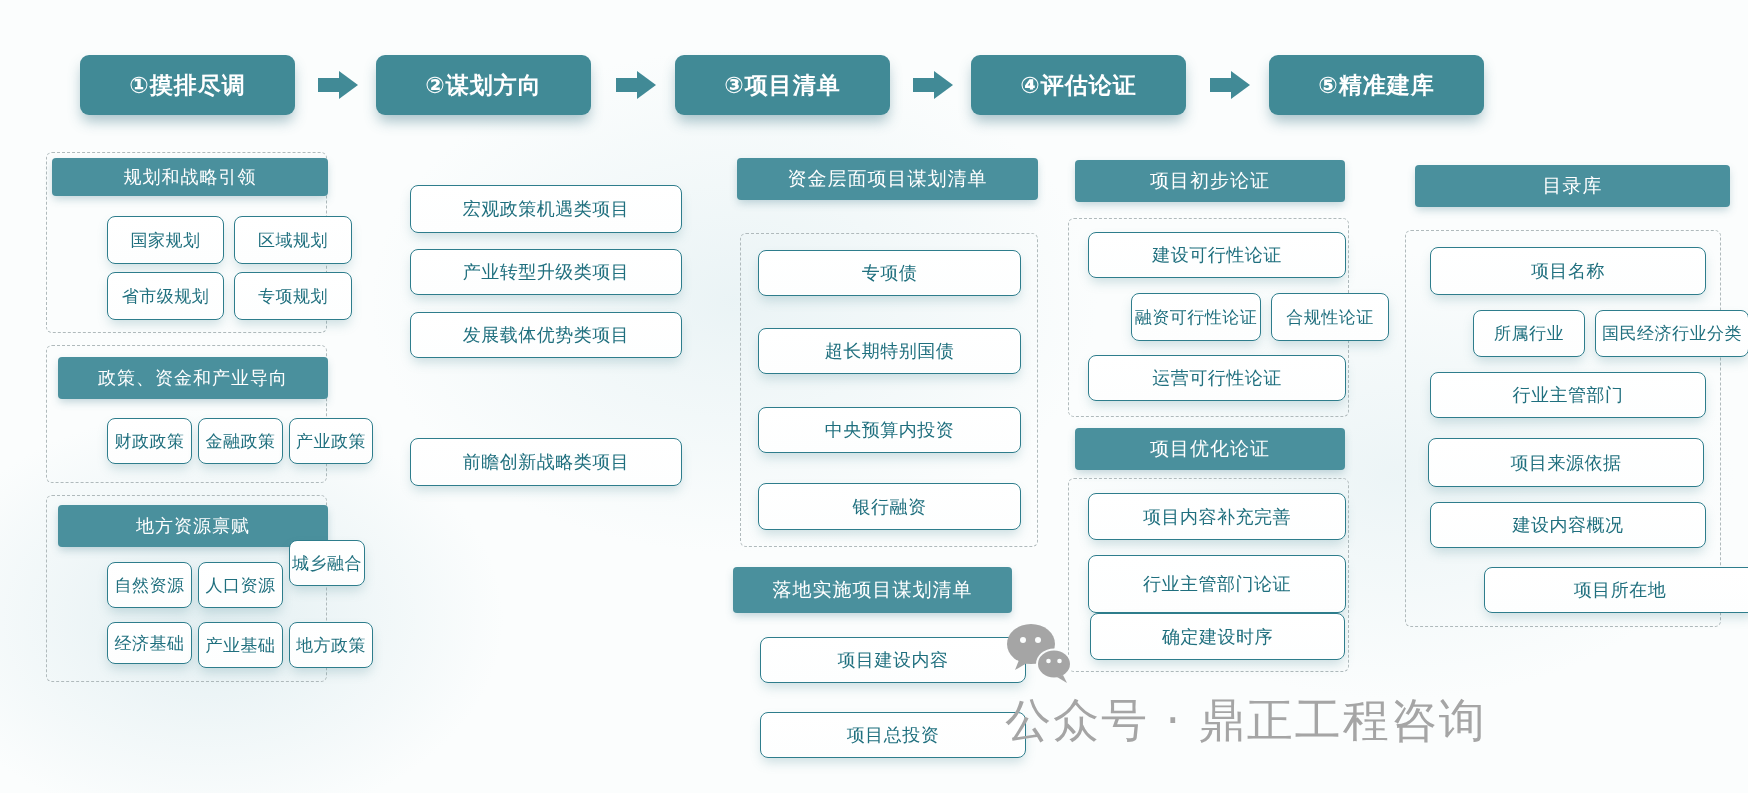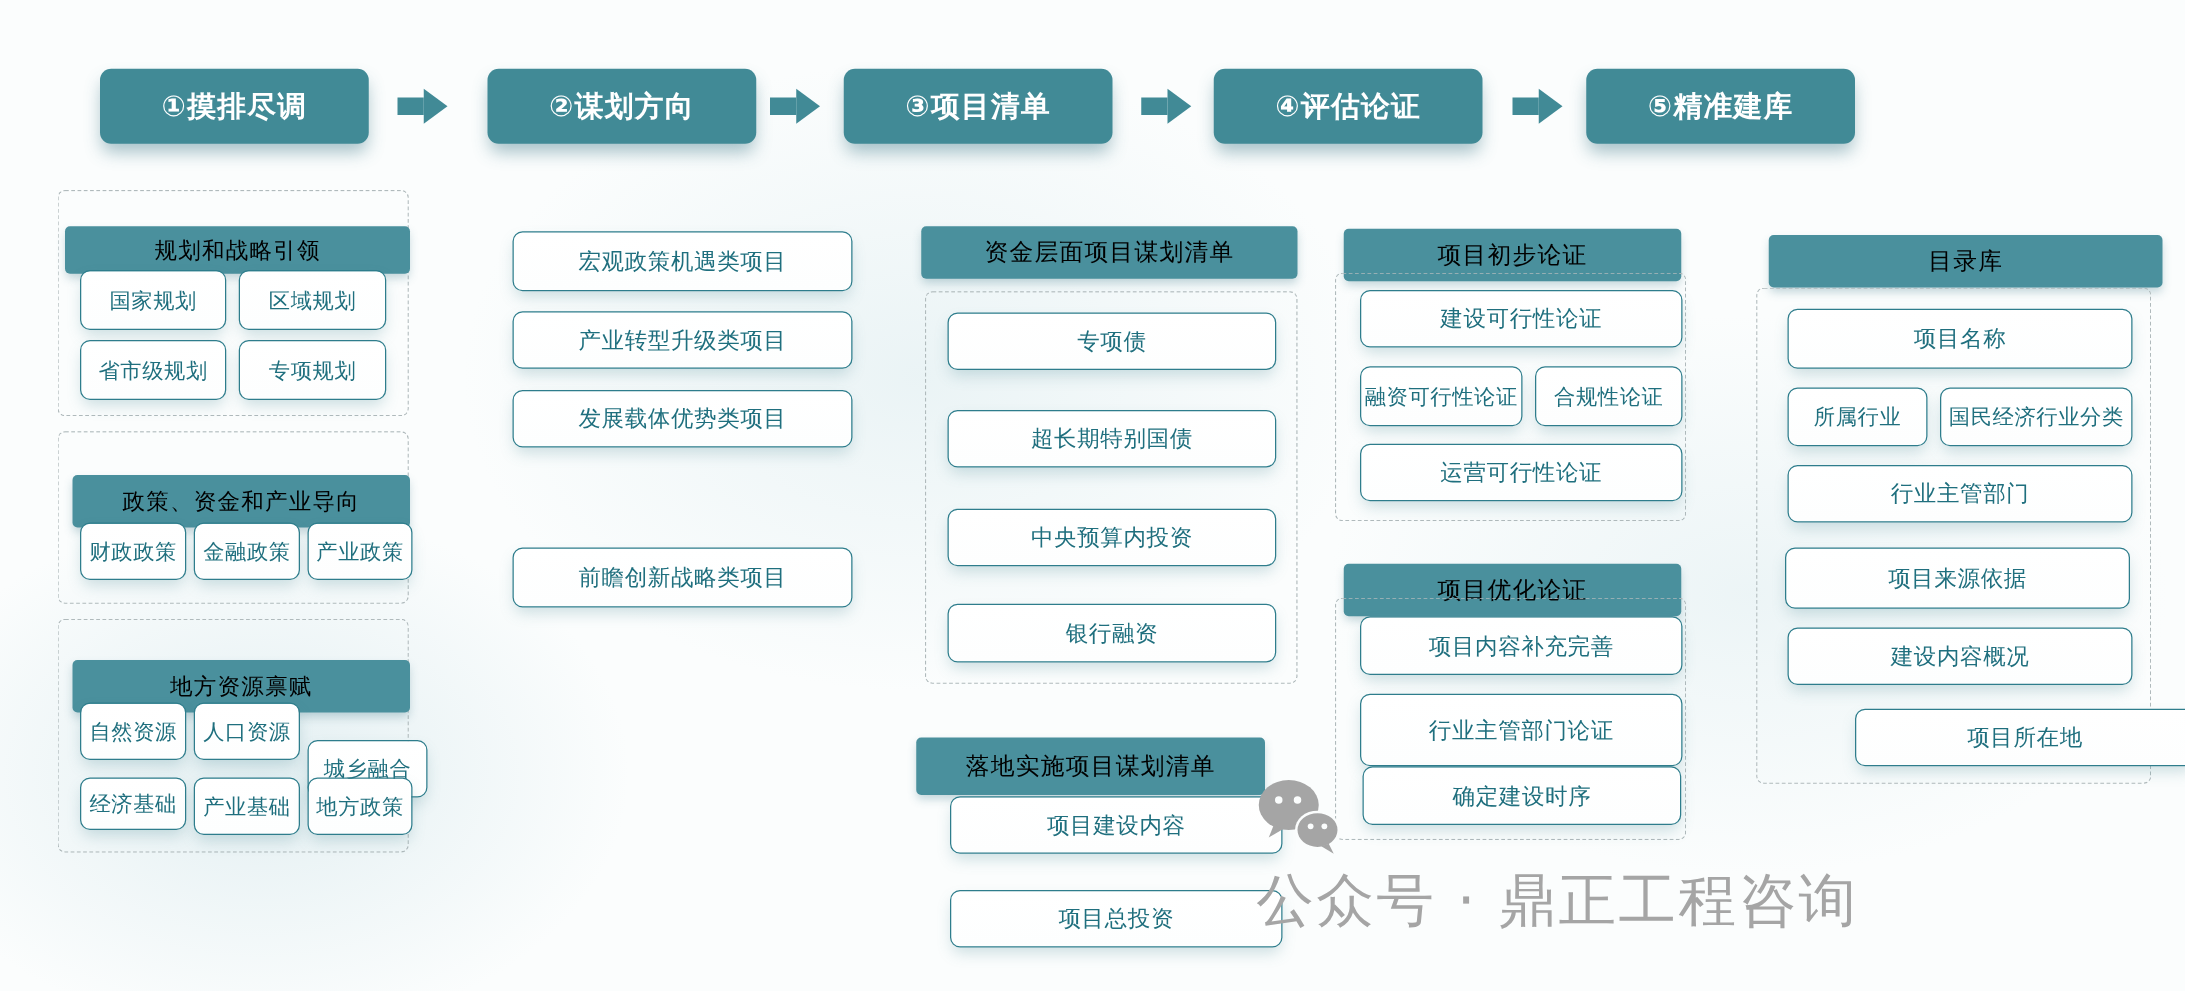--- a/index.html
+++ b/index.html
@@ -32,57 +32,56 @@
     display:flex;align-items:center;justify-content:center;
     font-size:23px;font-weight:bold;letter-spacing:1px;
     box-shadow:0 8px 14px -2px rgba(60,120,135,.45);
   }
   .arrow{position:absolute;width:40px;height:28px;}
   .arrow .stem{position:absolute;left:0;top:7px;width:21px;height:14px;background:var(--teal);}
   .arrow .head{position:absolute;left:21px;top:0;width:0;height:0;
     border-top:14px solid transparent;border-bottom:14px solid transparent;border-left:19px solid var(--teal);}
   .bar{
     position:absolute;height:42px;
-    background:var(--bar);color:#000000;
+    background:var(--bar);color:#ffffff;
     border-radius:4px;
     display:flex;align-items:center;justify-content:center;
     font-size:19px;letter-spacing:1px;
     box-shadow:0 4px 8px -1px rgba(60,120,135,.30);
-    margin-top:23px;
   }
   .box{
     position:absolute;
     background:linear-gradient(180deg,#ffffff,#fdfefe);
     border:1.6px solid var(--border);
     border-radius:8px;color:var(--txt);
     display:flex;align-items:center;justify-content:center;
     font-size:18px;letter-spacing:.5px;
     box-shadow:0 6px 12px -2px rgba(80,140,150,.28);
   }
-  .box.sm{font-size:17px;}
+  .box.sm{font-size:17px;margin-left:43px;}
   .dash{
     position:absolute;
     border:1.6px dashed var(--dash);
     border-radius:6px;
   }
   .watermark{
     position:absolute;display:flex;align-items:flex-start;gap:4px;
     color:#a5a5a5;
     flex-direction:column;
   }
   .watermark .wm-text{font-size:46px;letter-spacing:2px;}
   .wm-icon{width:70px;height:64px;}
 </style>
 </head>
 <body>
 
 <div class="canvas">
 
   <div class="step" style="left:80px;top:55px">①摸排尽调</div>
-  <div class="step" style="left:390px;top:55px">②谋划方向</div>
+  <div class="step" style="left:376px;top:55px">②谋划方向</div>
   <div class="step" style="left:675px;top:55px">③项目清单</div>
   <div class="step" style="left:971px;top:55px">④评估论证</div>
   <div class="step" style="left:1269px;top:55px">⑤精准建库</div>
 
   <div class="arrow" style="left:318px;top:71px">
       <span class="stem"></span>
       <span class="head"></span>
     </div>
   <div class="arrow" style="left:616px;top:71px">
       <span class="stem"></span>
@@ -107,21 +106,21 @@
   <div class="dash" style="left:46px;top:345px;width:281px;height:138px"></div>
   <div class="bar" style="left:58px;top:357px;width:270px;height:42px;font-size:18px">政策、资金和产业导向</div>
   <div class="box sm" style="left:64px;top:418px;width:85px;height:46px">财政政策</div>
   <div class="box sm" style="left:155px;top:418px;width:85px;height:46px">金融政策</div>
   <div class="box sm" style="left:246px;top:418px;width:84px;height:46px">产业政策</div>
 
   <div class="dash" style="left:46px;top:495px;width:281px;height:187px"></div>
   <div class="bar" style="left:58px;top:505px;width:270px;height:42px;font-size:18px">地方资源禀赋</div>
   <div class="box sm" style="left:64px;top:562px;width:85px;height:46px">自然资源</div>
   <div class="box sm" style="left:155px;top:562px;width:85px;height:46px">人口资源</div>
-  <div class="box sm" style="left:246px;top:592px;width:96px;height:46px">城乡融合</div>
+  <div class="box sm" style="left:246px;top:540px;width:76px;height:46px">城乡融合</div>
   <div class="box sm" style="left:64px;top:622px;width:85px;height:42px">经济基础</div>
   <div class="box sm" style="left:155px;top:622px;width:85px;height:46px">产业基础</div>
   <div class="box sm" style="left:246px;top:622px;width:84px;height:46px">地方政策</div>
 
   <div class="box" style="left:410px;top:185px;width:272px;height:48px">宏观政策机遇类项目</div>
   <div class="box" style="left:410px;top:249px;width:272px;height:46px">产业转型升级类项目</div>
   <div class="box" style="left:410px;top:312px;width:272px;height:46px">发展载体优势类项目</div>
   <div class="box" style="left:410px;top:438px;width:272px;height:48px">前瞻创新战略类项目</div>
 
   <div class="bar" style="left:737px;top:158px;width:301px;height:42px">资金层面项目谋划清单</div>

